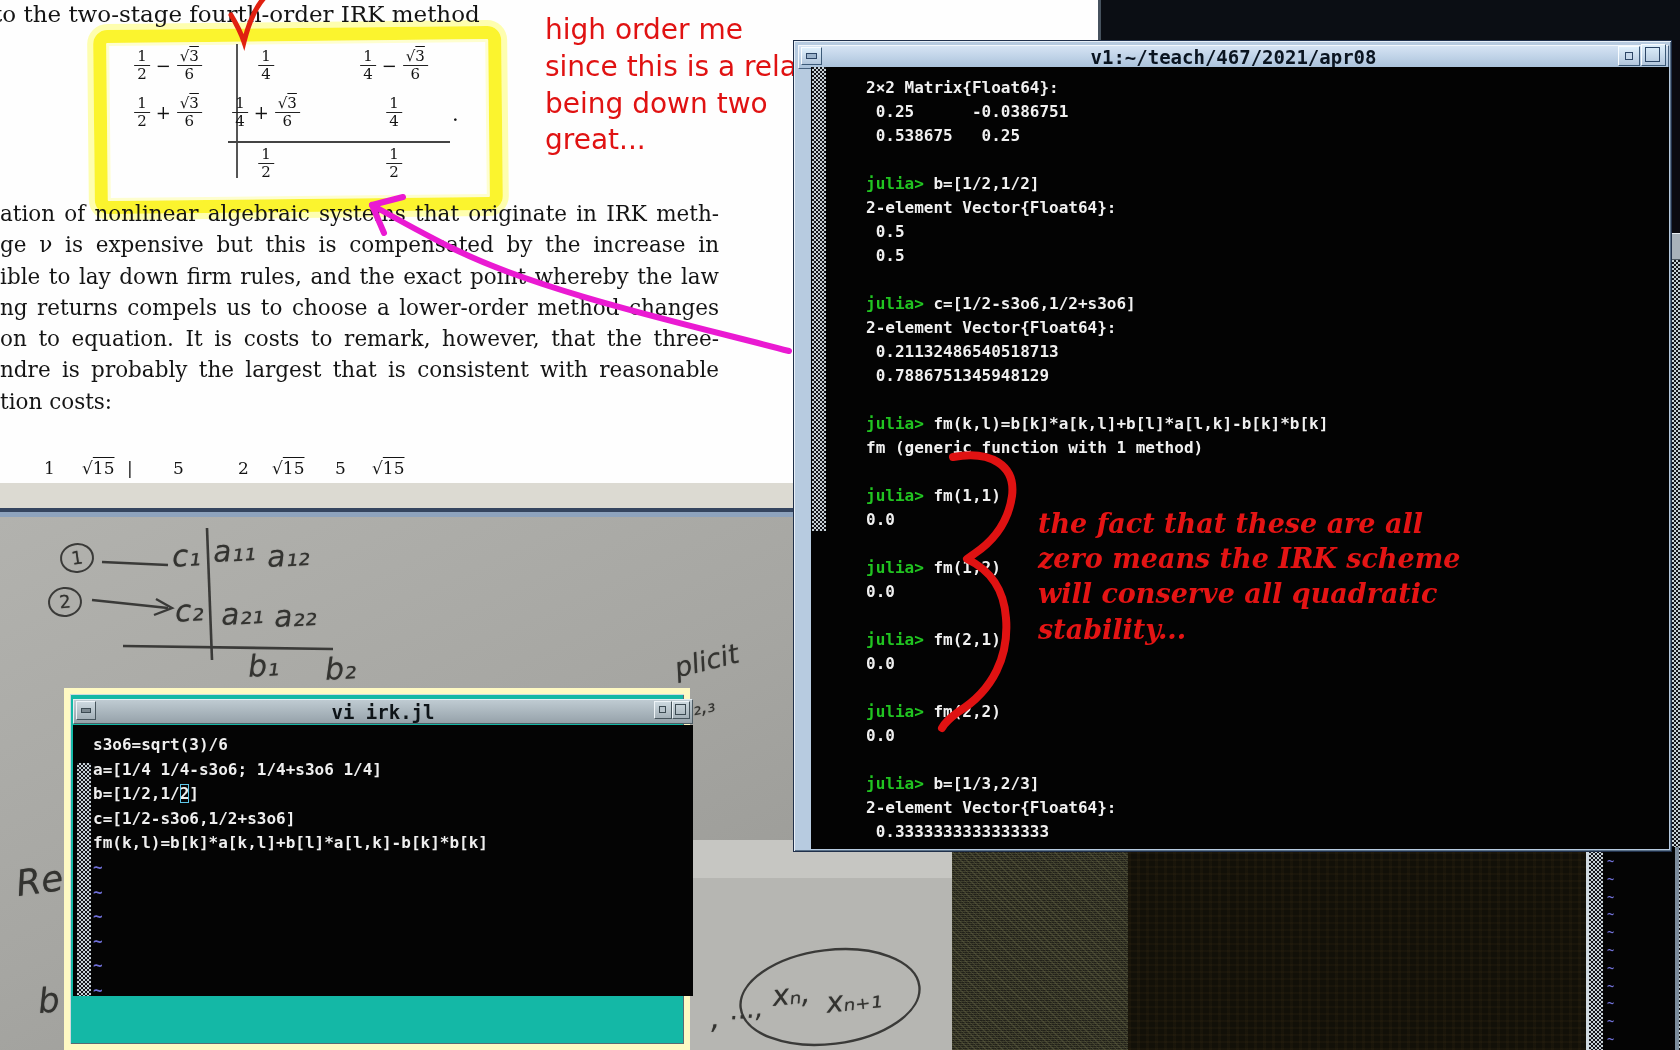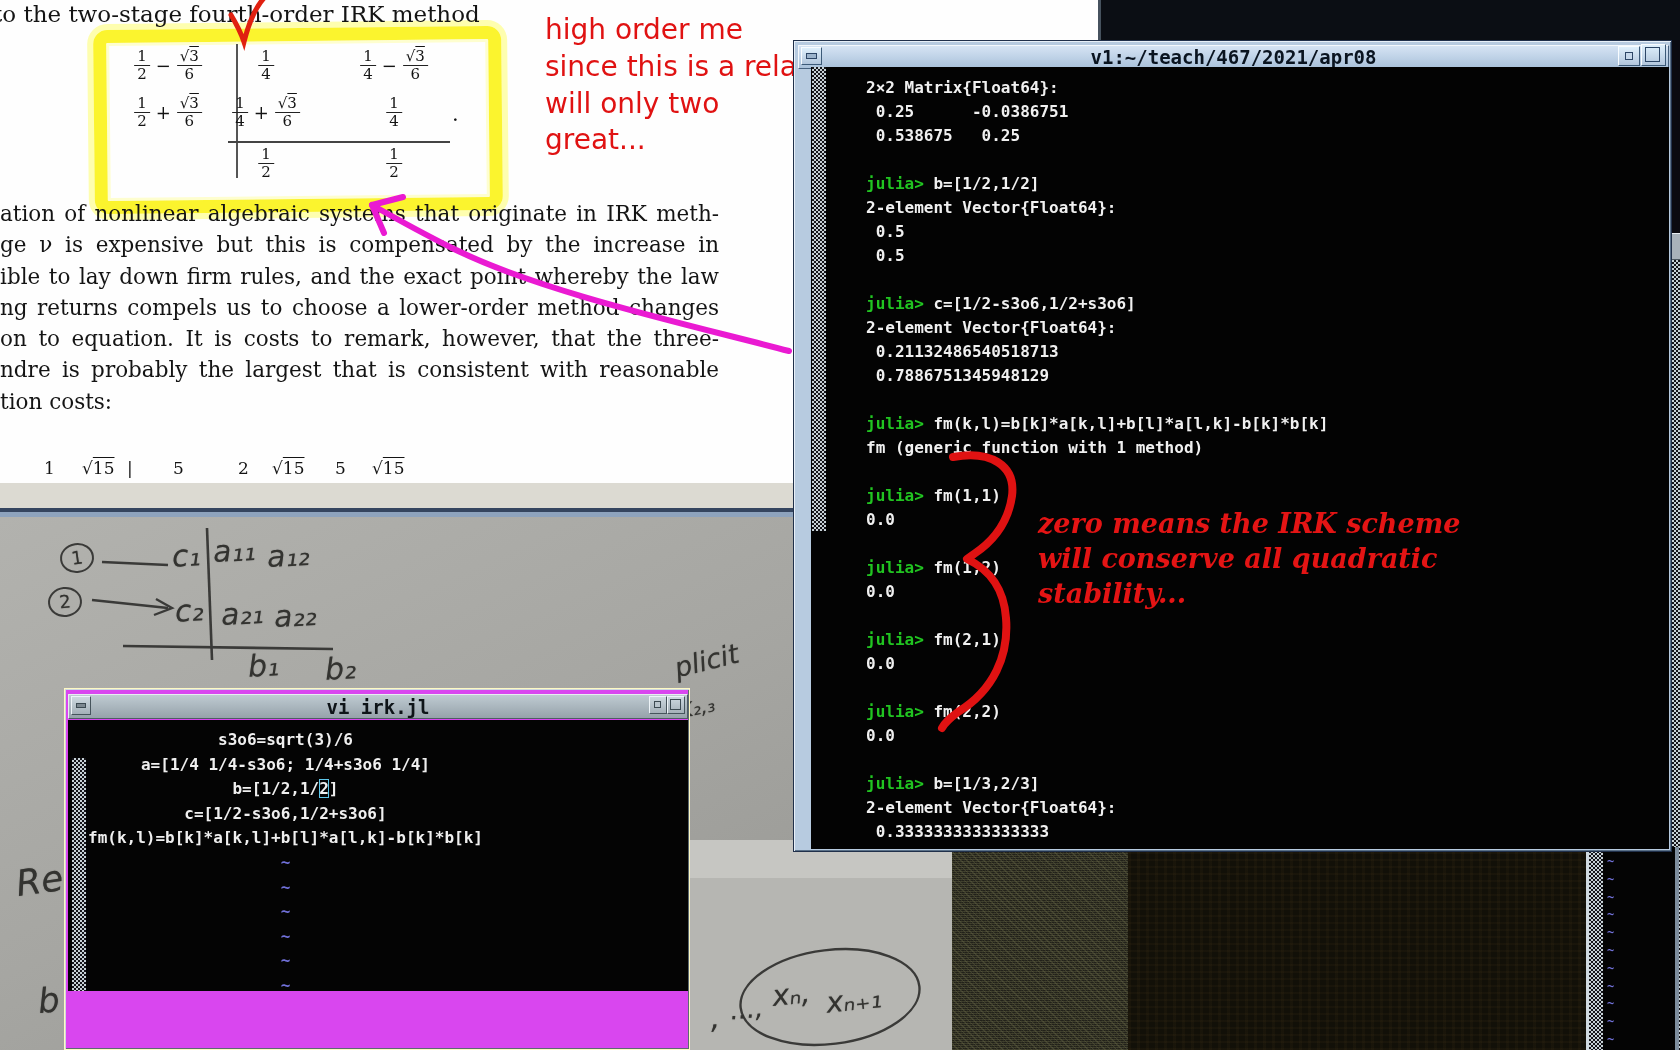--- a/index.html
+++ b/index.html
@@ -73,22 +73,22 @@
   #magenta-frags{left:795px;top:276px;font-size:29px;line-height:37px;color:#ea1ad2;}
 
   
   .win-frame{box-sizing:border-box;}
   .titlebar{position:absolute;font-family:"DejaVu Sans Mono","Liberation Mono",monospace;
       font-weight:bold;font-size:19px;display:flex;align-items:center;justify-content:center;}
   .wbtn{position:absolute;background:linear-gradient(#dce8f4,#b2c6dc);}
   .wbtn .glyph{position:absolute;}
 
   
-  #vi{left:64px;top:688px;width:626px;height:362px;background:#d946ef;
-      border:1px solid #fef9c3;box-shadow:inset 1px 1px 0 #cfd9de,inset -1px -1px 0 #5c6a72;text-align:center;}
+  #vi{left:64px;top:688px;width:626px;height:362px;background:#14b8a6;
+      border:6px solid #fef9c3;box-shadow:inset 1px 1px 0 #cfd9de,inset -1px -1px 0 #5c6a72;}
   #vi-titlebar{left:3px;top:5px;width:618px;height:23px;color:#0e1418;
       background:linear-gradient(#bfcbd2,#96a2aa);
       border-top:1px solid #e6eef2;border-left:1px solid #e6eef2;
       border-bottom:1px solid #4e5c64;border-right:1px solid #4e5c64;}
   #vi-btn-menu{left:6px;top:7px;width:18px;height:17px;background:linear-gradient(#cdd9e0,#a4b0b8);
       border:1px solid;border-color:#eef4f8 #46545c #46545c #eef4f8;}
   #vi-btn-menu .glyph{left:4px;top:6px;width:8px;height:3px;background:#7c8890;border:1px solid #3c4a52;}
   #vi-btn-iconify{left:584px;top:7px;width:16px;height:16px;background:linear-gradient(#cdd9e0,#a4b0b8);
       border:1px solid;border-color:#eef4f8 #46545c #46545c #eef4f8;}
   #vi-btn-iconify .glyph{left:4px;top:4px;width:5px;height:5px;border:1px solid #3c4a52;background:#b8c4cc;}
@@ -283,21 +283,21 @@
   <div id="right-scroll-cap" class="abs"></div>
 
   <svg id="doc-annot-svg" class="abs" viewBox="0 0 1100 530">
     <path d="M 231 15 C 237 25 241 33 244 42 C 249 22 256 7 264 -2" fill="none" stroke="#e02010" stroke-width="5" stroke-linecap="round"></path>
     <path d="M 789 351 C 690 325 540 292 452 248 C 420 232 395 218 372 205" fill="none" stroke="#ea1ad2" stroke-width="6" stroke-linecap="round"></path>
     <path d="M 372 205 L 403 197 M 372 205 L 384 233" fill="none" stroke="#ea1ad2" stroke-width="6" stroke-linecap="round"></path>
   </svg>
   <div id="red-note" class="abs">
       <div>high order me</div>
       <div>since this is a relatively</div>
-      <div>will only two</div>
+      <div>being down two</div>
       <div>great...</div>
     </div>
   <div id="magenta-frags" class="abs">
       <div>d</div>
       <div>s</div>
       <div>q</div>
       <div>i</div>
     </div>
 
   <div id="bg-vi" class="abs">
@@ -353,18 +353,19 @@
       <div id="term-scrollbar" class="abs stipple"></div>
       <div id="terminal-lines"><div class="tline">2×2 Matrix{Float64}:</div><div class="tline"> 0.25      -0.0386751</div><div class="tline"> 0.538675   0.25</div><div class="tline">&nbsp;</div><div class="tline"><span class="jgreen">julia&gt;</span> b=[1/2,1/2]</div><div class="tline">2-element Vector{Float64}:</div><div class="tline"> 0.5</div><div class="tline"> 0.5</div><div class="tline">&nbsp;</div><div class="tline"><span class="jgreen">julia&gt;</span> c=[1/2-s3o6,1/2+s3o6]</div><div class="tline">2-element Vector{Float64}:</div><div class="tline"> 0.21132486540518713</div><div class="tline"> 0.7886751345948129</div><div class="tline">&nbsp;</div><div class="tline"><span class="jgreen">julia&gt;</span> fm(k,l)=b[k]*a[k,l]+b[l]*a[l,k]-b[k]*b[k]</div><div class="tline">fm (generic function with 1 method)</div><div class="tline">&nbsp;</div><div class="tline"><span class="jgreen">julia&gt;</span> fm(1,1)</div><div class="tline">0.0</div><div class="tline">&nbsp;</div><div class="tline"><span class="jgreen">julia&gt;</span> fm(1,2)</div><div class="tline">0.0</div><div class="tline">&nbsp;</div><div class="tline"><span class="jgreen">julia&gt;</span> fm(2,1)</div><div class="tline">0.0</div><div class="tline">&nbsp;</div><div class="tline"><span class="jgreen">julia&gt;</span> fm(2,2)</div><div class="tline">0.0</div><div class="tline">&nbsp;</div><div class="tline"><span class="jgreen">julia&gt;</span> b=[1/3,2/3]</div><div class="tline">2-element Vector{Float64}:</div><div class="tline"> 0.3333333333333333</div></div>
     </div>
   </div>
 
   <svg id="screen-annot-svg" class="abs" viewBox="0 0 1680 1050">
     <path d="M 953 457 C 990 450 1016 465 1012 496 C 1008 524 992 542 974 554 L 967 559
              C 992 571 1004 590 1006 618 C 1009 655 994 690 958 712 C 950 718 945 722 942 728" fill="none" stroke="#e01212" stroke-width="8" stroke-linecap="round" stroke-linejoin="round"></path>
   </svg>
   <div id="red-italic" class="abs">
+      <div>the fact that these are all</div>
       <div>zero means the IRK scheme</div>
       <div>will conserve all quadratic</div>
       <div>stability...</div>
     </div>
 
 </div>
 
 </body></html>

